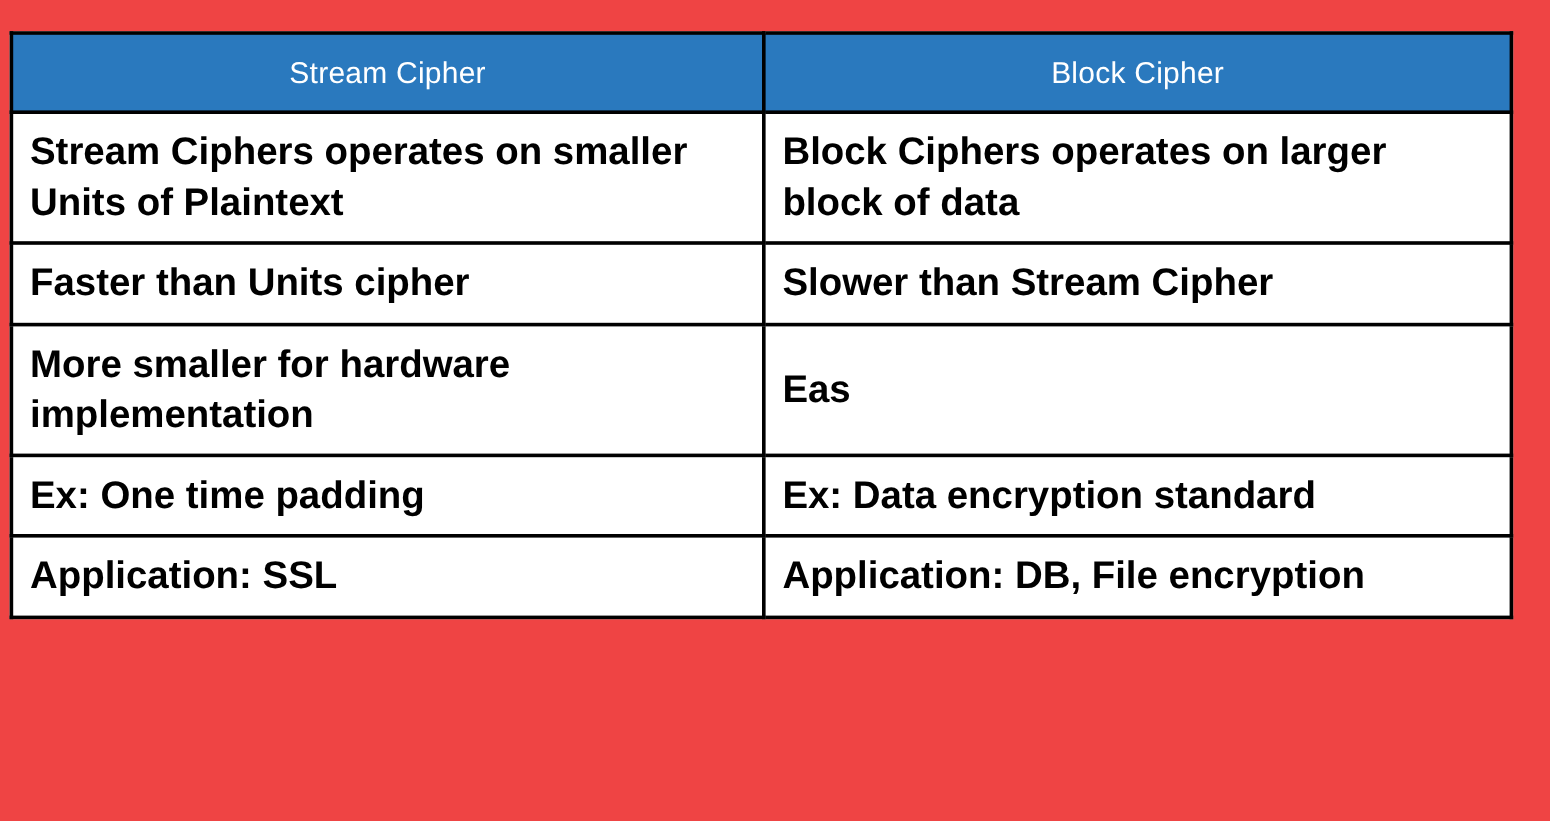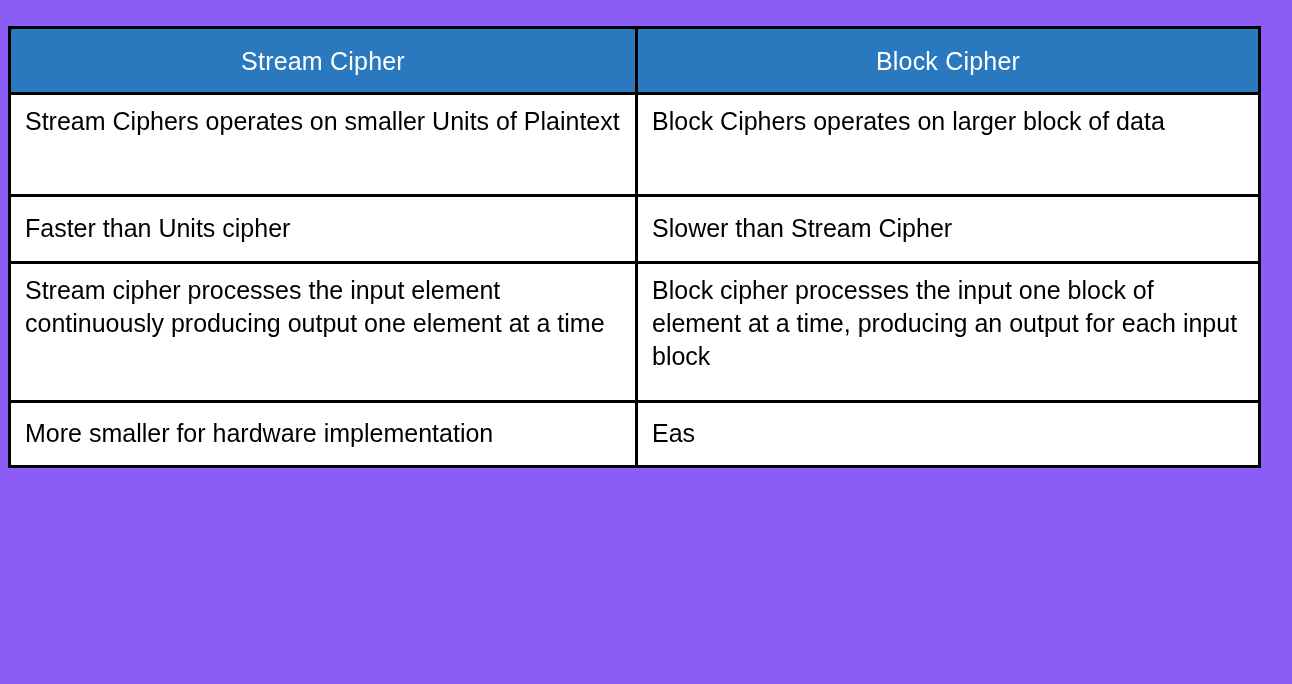--- a/index.html
+++ b/index.html
@@ -11,21 +11,21 @@
     width: 1292px;
     height: 684px;
     font-family: "Liberation Sans", sans-serif;
     overflow: hidden;
   }
 
   .page {
     position: relative;
     width: 1292px;
     height: 684px;
-    background: #8b5cf6;
+    background: #ef4444;
   }
 
   .comparison-table {
     position: absolute;
     left: 8px;
     top: 26px;
     width: 1250px;
     border-collapse: collapse;
     table-layout: fixed;
     background: #ffffff;
@@ -48,24 +48,25 @@
     font-size: 25px;
     line-height: 1.2;
     text-align: center;
     height: 66px;
     padding: 4px 8px;
     letter-spacing: 0.2px;
   }
 
   tbody td {
     color: #000000;
-    font-size: 25px;
+    font-size: 32px;
     line-height: 1.32;
     text-align: left;
     padding: 10px 14px 12px 14px;
+    font-weight: bold;
   }
 
   tbody tr.r-1 td { height: 102px; vertical-align: top; }
   tbody tr.r-2 td { height: 67px; }
   tbody tr.r-3 td { height: 139px; vertical-align: top; }
   tbody tr.r-4 td { height: 65px; }
   tbody tr.r-5 td { height: 65px; }
   tbody tr.r-6 td { height: 67px; }
   tbody tr.r-7 td { height: 65px; }
 
@@ -104,37 +105,45 @@
 
       <tr class="r-2">
         <td>
           <span class="cell-text">Faster than Units cipher</span>
         </td>
         <td>
           <span class="cell-text">Slower than Stream Cipher</span>
         </td>
       </tr>
 
-      <tr class="r-3">
-        <td>
-          <span class="cell-text">Stream cipher processes the input element continuously producing output one element at a time</span>
-        </td>
-        <td>
-          <span class="cell-text">Block cipher processes the input one block of element at a time, producing an output for each input block</span>
-        </td>
-      </tr>
 
 
       <tr class="r-5">
         <td>
           <span class="cell-text">More smaller for hardware implementation</span>
         </td>
         <td>
           <span class="cell-text">Eas</span>
         </td>
       </tr>
 
+      <tr class="r-6">
+        <td>
+          <span class="cell-text">Ex: One time padding</span>
+        </td>
+        <td>
+          <span class="cell-text">Ex: Data encryption standard</span>
+        </td>
+      </tr>
 
+      <tr class="r-7">
+        <td>
+          <span class="cell-text">Application: SSL</span>
+        </td>
+        <td>
+          <span class="cell-text">Application: DB, File encryption</span>
+        </td>
+      </tr>
 
     </tbody>
   </table>
 
 </div>
 
 </body></html>

